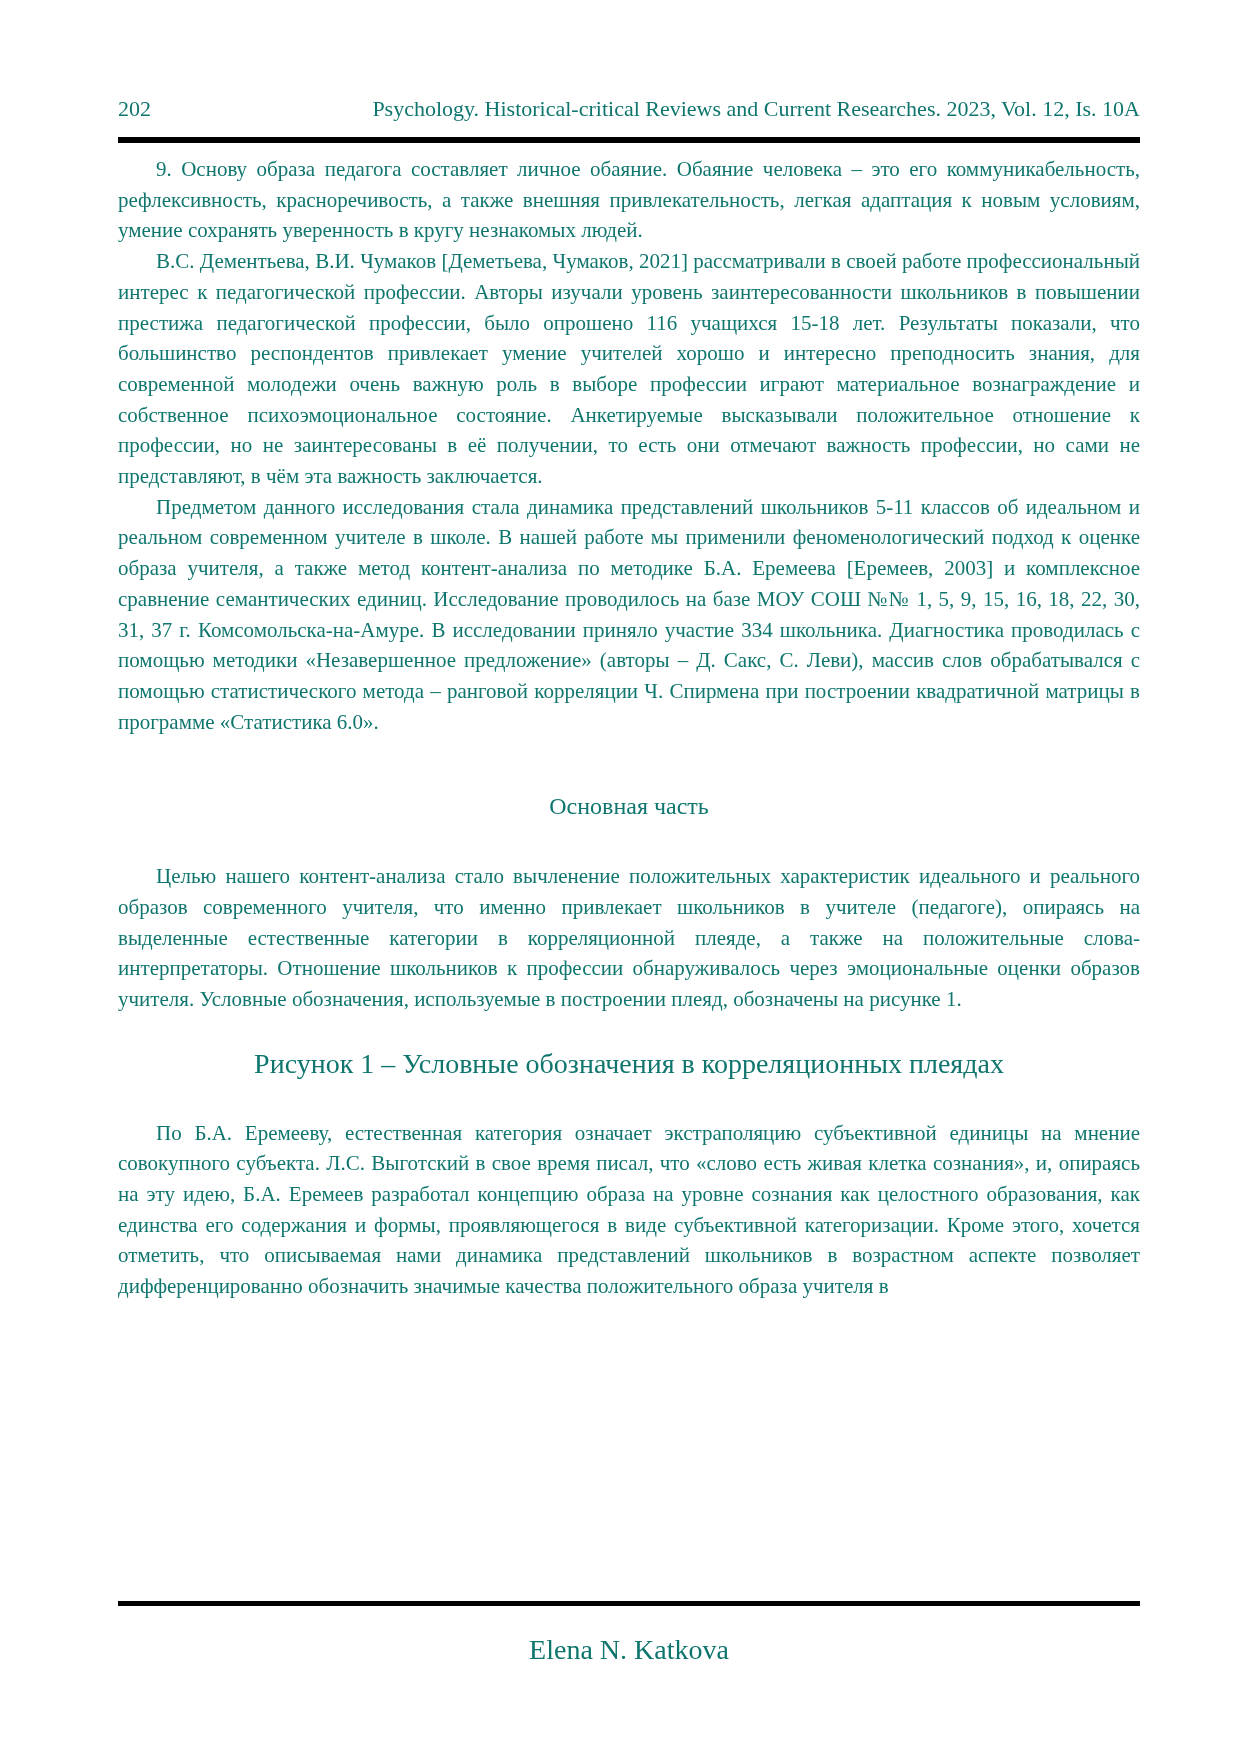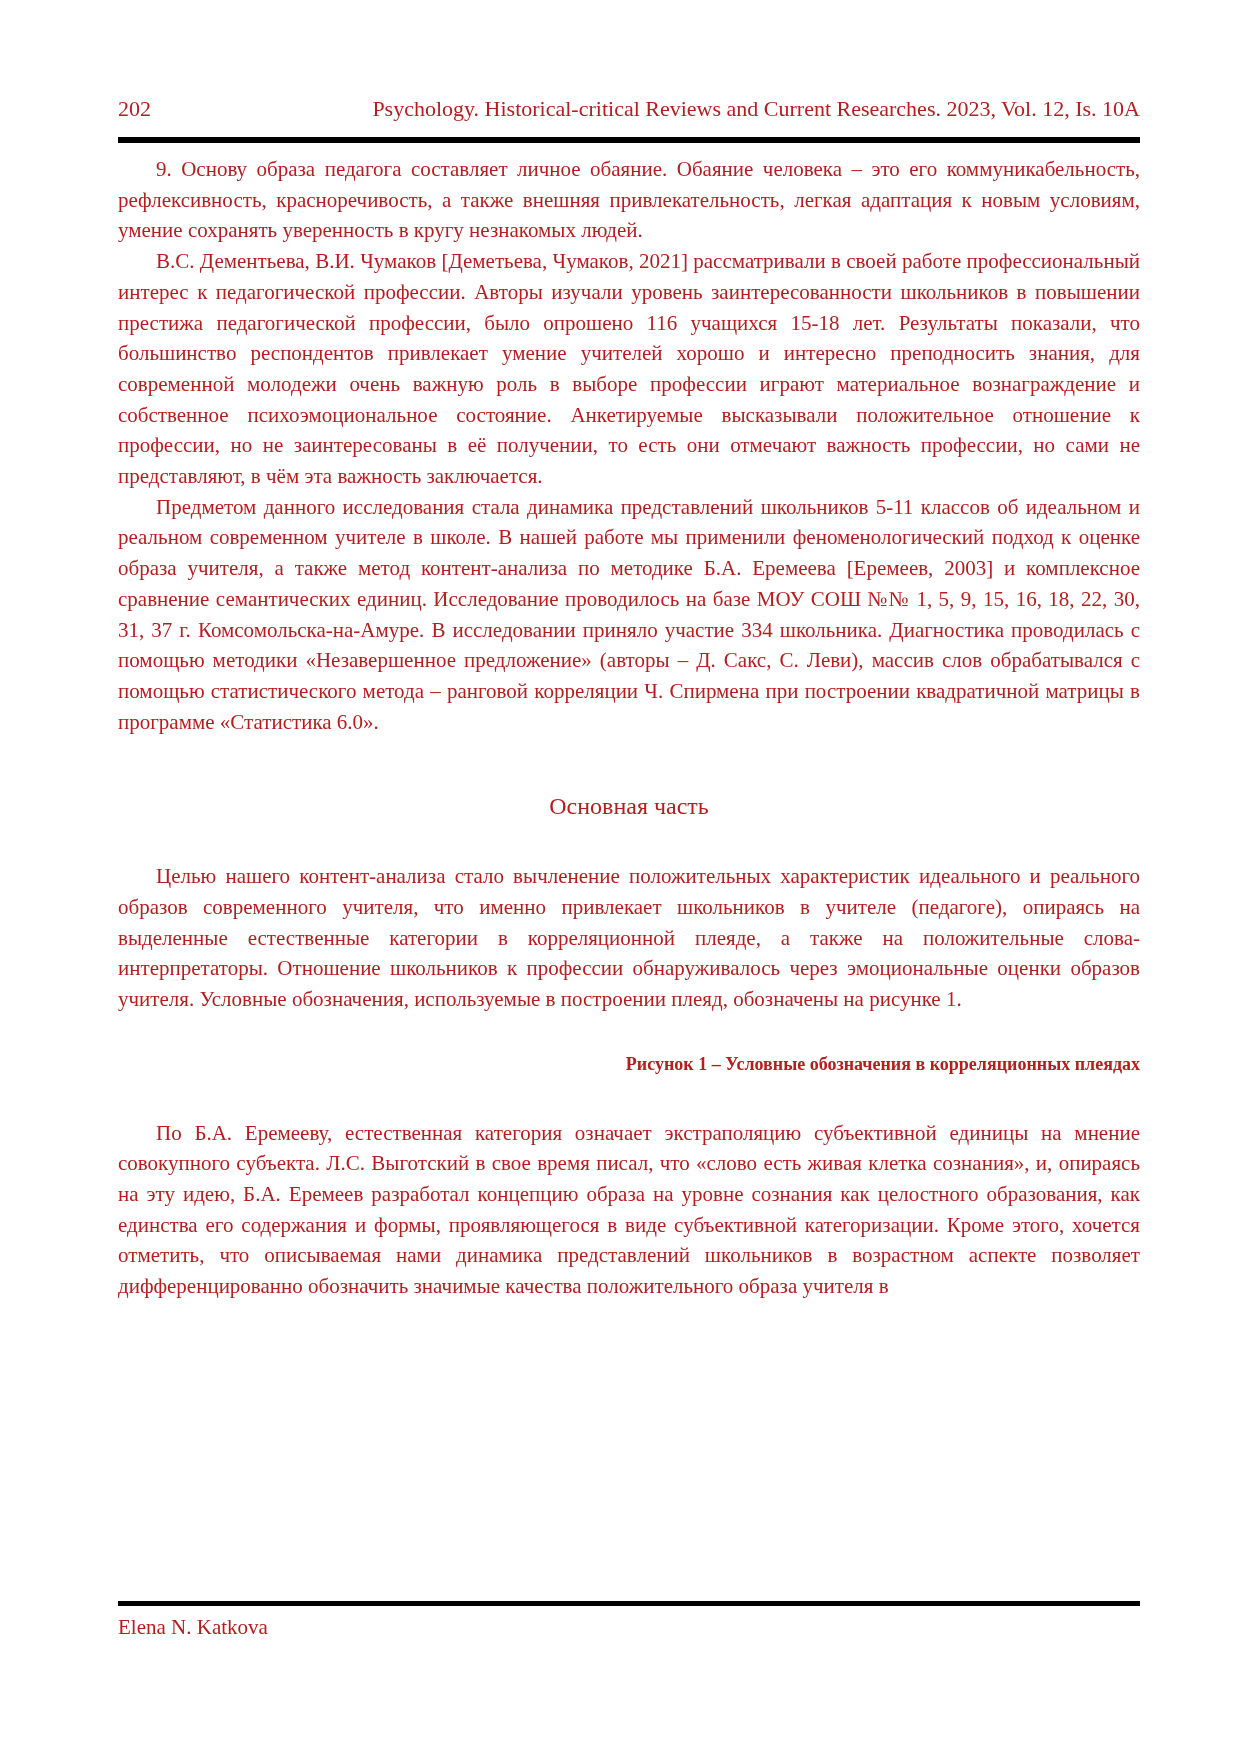--- a/index.html
+++ b/index.html
@@ -2,21 +2,21 @@
 <html lang="ru"><head>
 <meta charset="utf-8">
 <title>Paper page</title>
 <style>
   html, body { margin:0; padding:0; background:#888; }
   .page {
     position:relative;
     width:1258px; height:1760px;
     margin:0 auto;
     background:#ffffff;
-    color:#b91c1c;
+    color:#0f766e;
     font-family:"Liberation Serif", "DejaVu Serif", serif;
     box-sizing:border-box;
     padding:96px 118px 0 118px;
     overflow:hidden;
   }
   
   .header {
     display:flex;
     align-items:baseline;
     font-size:22px;
@@ -78,36 +78,36 @@
     position:absolute; left:578px; top:60px;
     width:94px; height:6px;
     background:repeating-linear-gradient(90deg, #000 0 20px, transparent 20px 37px);
   }
   .lbl-1 { left:296px; top:5px; }
   .lbl-2 { left:701px; top:4px; }
   .lbl-3 { left:296px; top:50px; }
   .lbl-4 { left:701px; top:55px; }
 
   .figure-caption {
-    text-align:right;
-    font-weight:bold;
-    font-size:18px;
+    text-align:center;
+    font-weight:normal;
+    font-size:28px;
     margin:34px 0 38px 0;
   }
 
   
   .footer {
     position:absolute;
     left:118px; right:118px; top:1601px;
   }
   .footer-rule { border-top:5px solid #000; height:0; }
   .author {
-    text-align:left;
-    font-size:21px;
-    margin-top:9px;
+    text-align:center;
+    font-size:28px;
+    margin-top:28px;
   }
 </style>
 </head>
 <body>
 
 <div class="page">
 
   <div class="header">
     <span class="page-num">202</span>
     <span class="journal-title">Psychology. Historical-critical Reviews and Current Researches. 2023, Vol. 12, Is. 10A</span>

